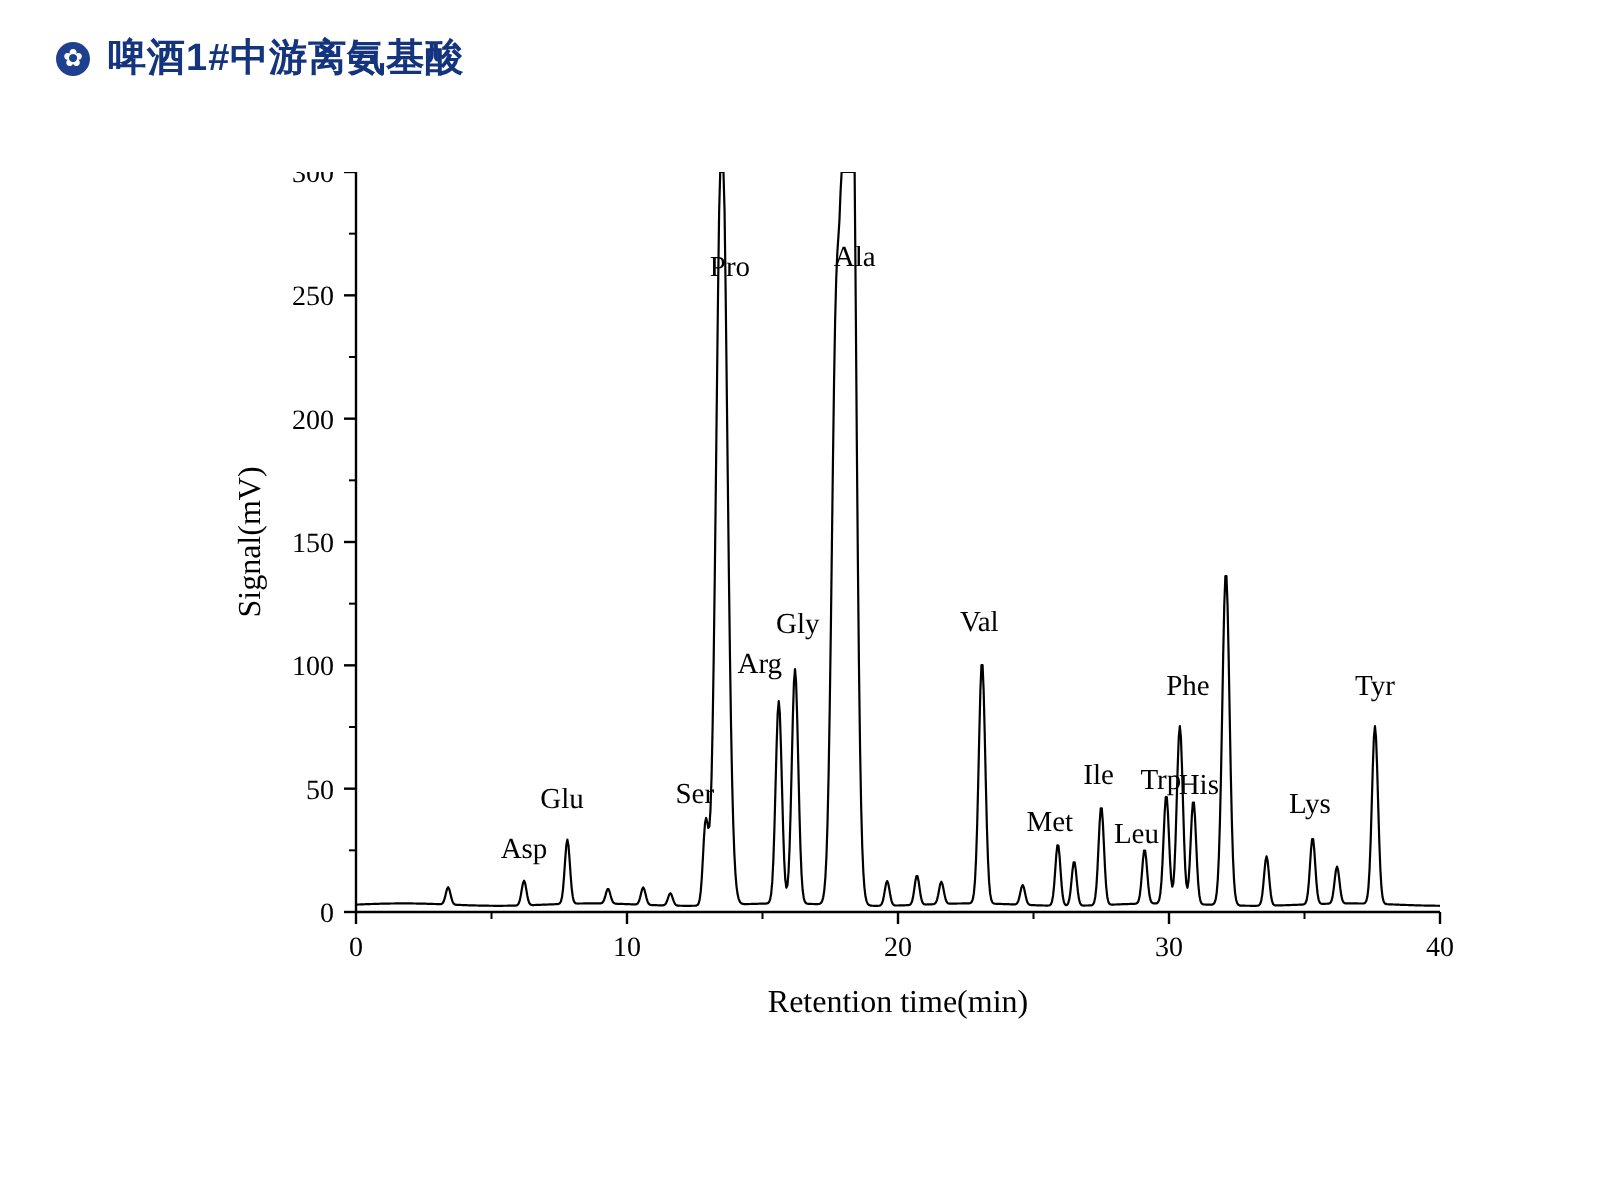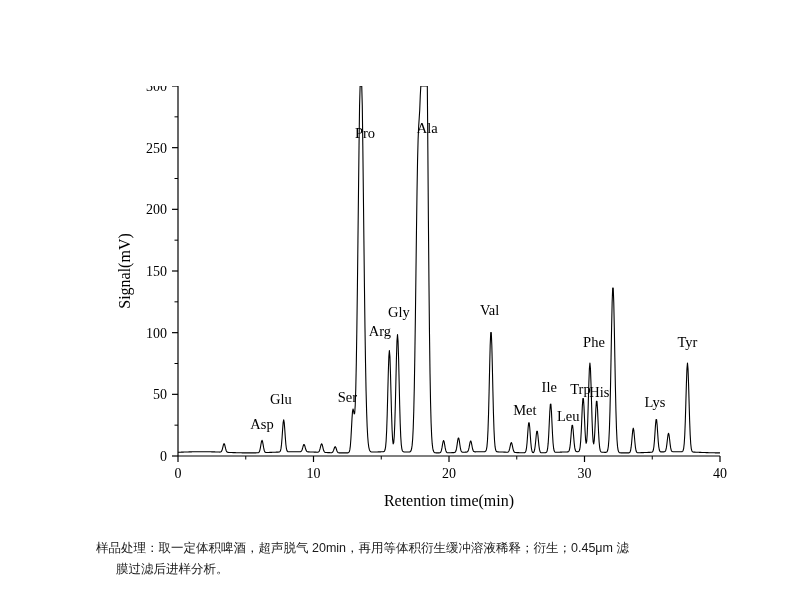--- a/index.html
+++ b/index.html
@@ -74,20 +74,24 @@
   .caption .line2 {
     display: block;
     padding-left: 20px;
   }
 </style>
 </head>
 <body>
 
 <div class="page">
 
+  <div class="title-row">
+    <span class="title-badge"></span>
+    <span class="title-text">啤酒1#中游离氨基酸</span>
+  </div>
 
   <div class="chart-wrap">
     <svg class="chart" id="chart-svg" width="690" height="470" viewBox="0 0 690 470">
         <line x1="118" y1="398" x2="660" y2="398" stroke="#000" stroke-width="1.2"></line>
         <line x1="118" y1="398" x2="118" y2="28" stroke="#000" stroke-width="1.2"></line>
         <line x1="118" y1="398" x2="118" y2="404" stroke="#000" stroke-width="1.2"></line>
         <text x="118" y="420" text-anchor="middle" font-size="14" font-family="&quot;Liberation Serif&quot;, serif" fill="#000">0</text>
         <line x1="253.5" y1="398" x2="253.5" y2="404" stroke="#000" stroke-width="1.2"></line>
         <text x="253.5" y="420" text-anchor="middle" font-size="14" font-family="&quot;Liberation Serif&quot;, serif" fill="#000">10</text>
         <line x1="389" y1="398" x2="389" y2="404" stroke="#000" stroke-width="1.2"></line>
@@ -136,18 +140,14 @@
         <text x="489.27" y="333.8666666666667" text-anchor="middle" font-size="14.5" font-family="&quot;Liberation Serif&quot;, serif" fill="#000">Ile</text>
         <text x="508.24" y="363.4666666666667" text-anchor="middle" font-size="14.5" font-family="&quot;Liberation Serif&quot;, serif" fill="#000">Leu</text>
         <text x="520.435" y="336.3333333333333" text-anchor="middle" font-size="14.5" font-family="&quot;Liberation Serif&quot;, serif" fill="#000">Trp</text>
         <text x="533.9849999999999" y="289.4666666666667" text-anchor="middle" font-size="14.5" font-family="&quot;Liberation Serif&quot;, serif" fill="#000">Phe</text>
         <text x="539.405" y="338.8" text-anchor="middle" font-size="14.5" font-family="&quot;Liberation Serif&quot;, serif" fill="#000">His</text>
         <text x="594.96" y="348.6666666666667" text-anchor="middle" font-size="14.5" font-family="&quot;Liberation Serif&quot;, serif" fill="#000">Lys</text>
         <text x="627.48" y="289.4666666666667" text-anchor="middle" font-size="14.5" font-family="&quot;Liberation Serif&quot;, serif" fill="#000">Tyr</text>
       </svg>
   </div>
 
-  <div class="caption">
-    <span>样品处理：取一定体积啤酒，超声脱气 20min，再用等体积衍生缓冲溶液稀释；衍生；0.45μm 滤</span>
-    <span class="line2">膜过滤后进样分析。</span>
-  </div>
 
 </div>
 
 </body></html>

